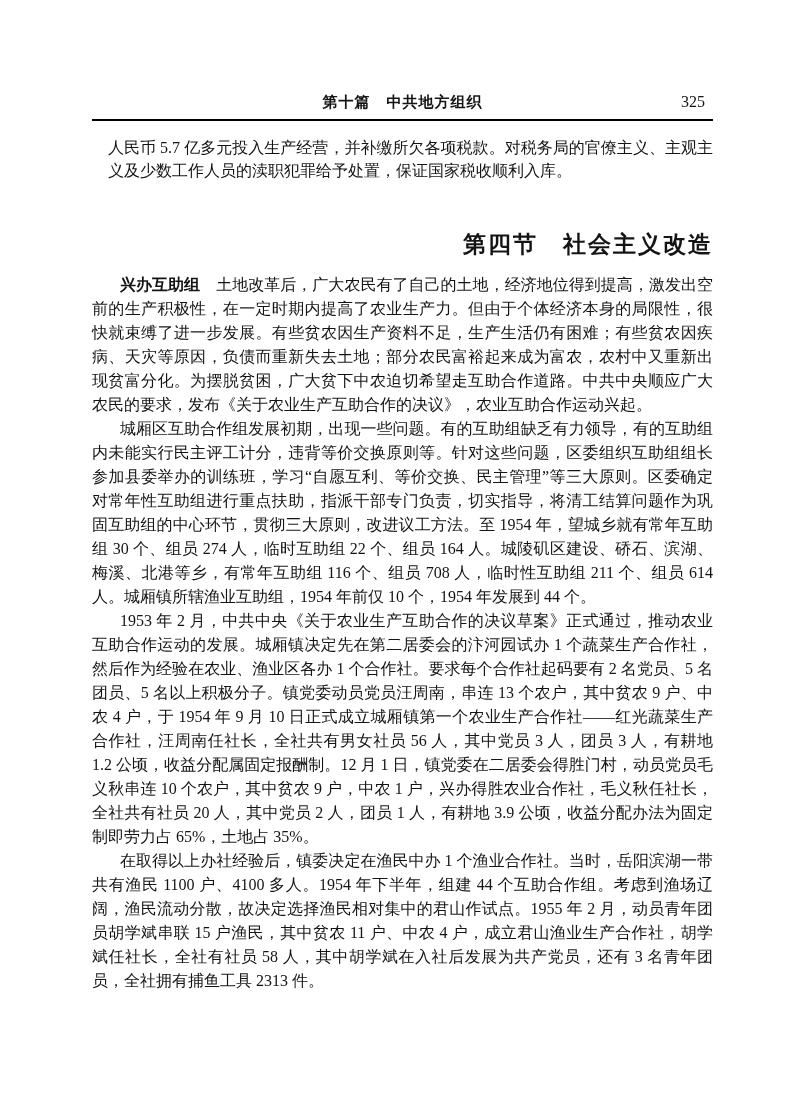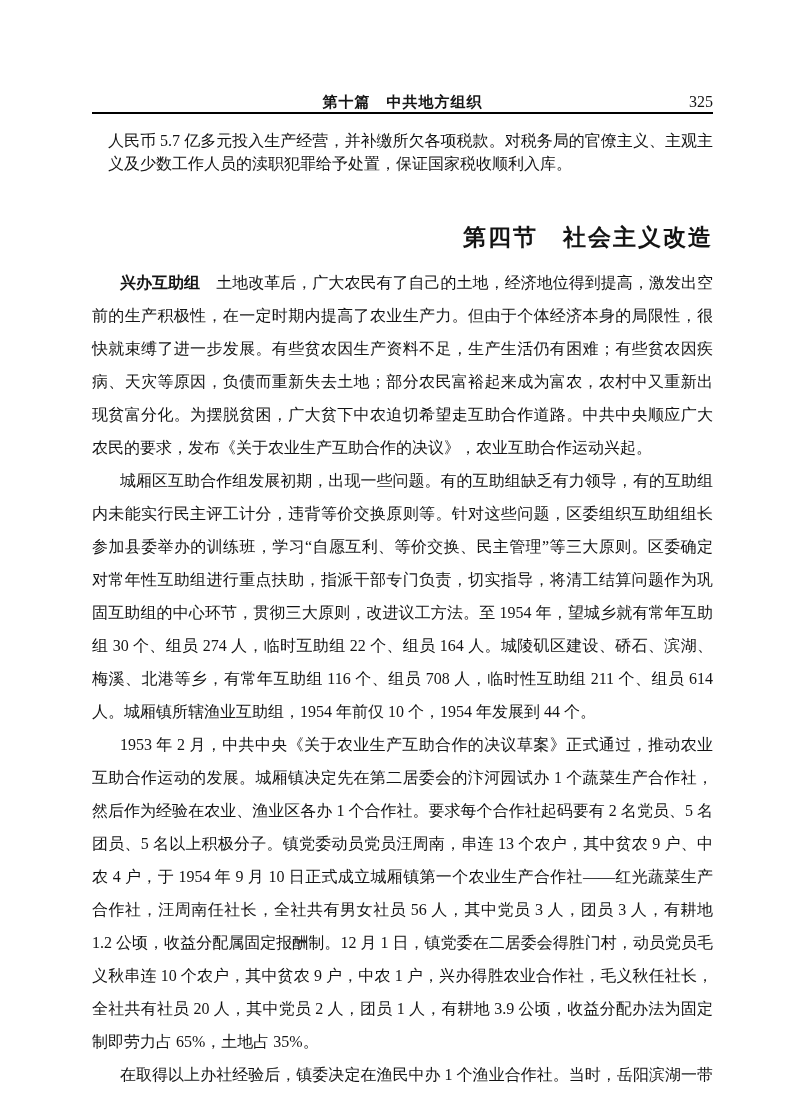--- a/index.html
+++ b/index.html
@@ -17,30 +17,31 @@
   }
   .content {
     width: 621px;
     margin: 0 auto;
     padding-top: 93px;
   }
   .page-header {
     position: relative;
     text-align: center;
     border-bottom: 2px solid #000;
+    padding-bottom: 7px;
   }
   .header-title {
     font-family: "Liberation Sans", "DejaVu Sans", sans-serif;
     font-weight: bold;
     font-size: 15px;
     letter-spacing: 1px;
   }
   .page-number {
     position: absolute;
-    right: 0; top: 0;
+    right: 8px; top: 0;
     font-family: "Liberation Serif", "DejaVu Serif", serif;
     font-weight: normal;
     font-size: 16px;
   }
   .intro-para {
     margin: 15px 0 0 16px;
     font-size: 16px;
     line-height: 23.2px;
     text-align: justify;
     text-indent: 0;
@@ -58,21 +59,21 @@
     padding-left: 28px;
     font-size: 16px;
     font-style: italic;
     font-weight: 500;
     letter-spacing: 1px;
   }
   .body-paras { margin-top: 13px; }
   .body-para {
     margin: 0;
     font-size: 16px;
-    line-height: 33px;
+    line-height: 24px;
     text-align: justify;
     text-indent: 28px;
   }
   .para-lead {
     font-family: "Liberation Sans", "DejaVu Sans", sans-serif;
     font-weight: bold;
     font-style: normal;
   }
 </style>
 </head>

